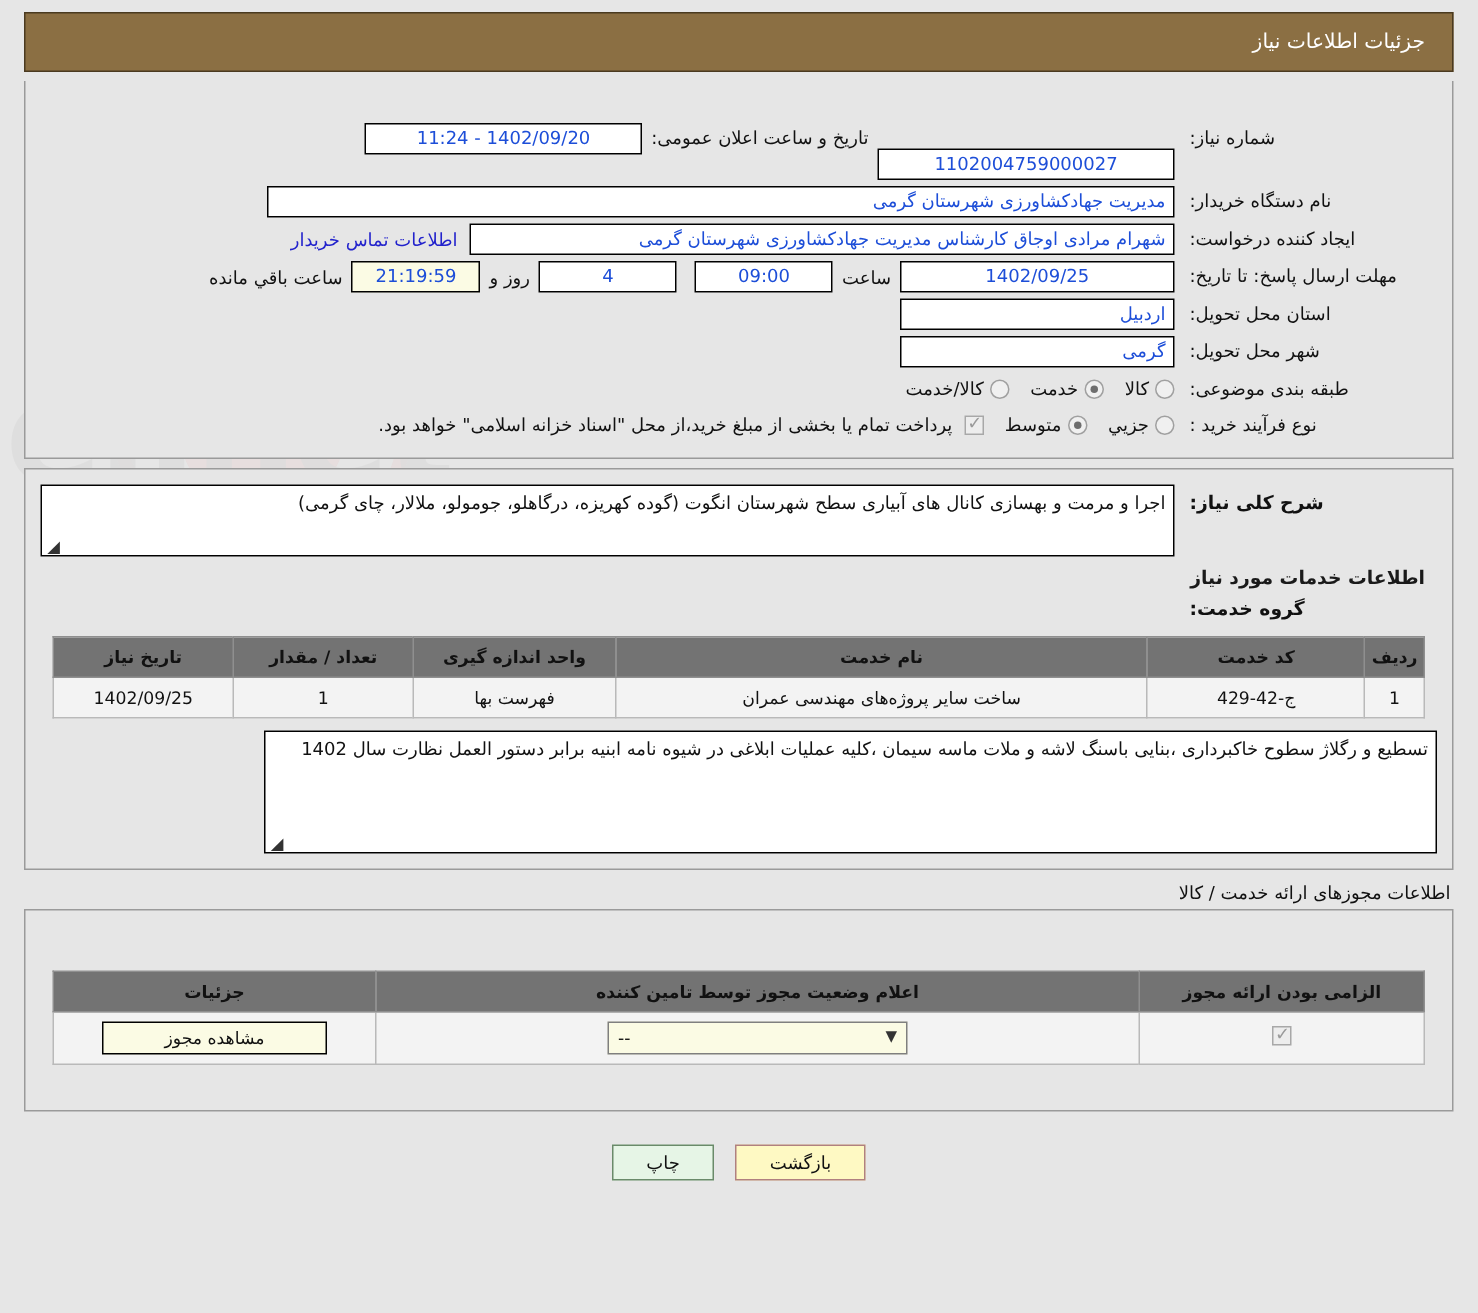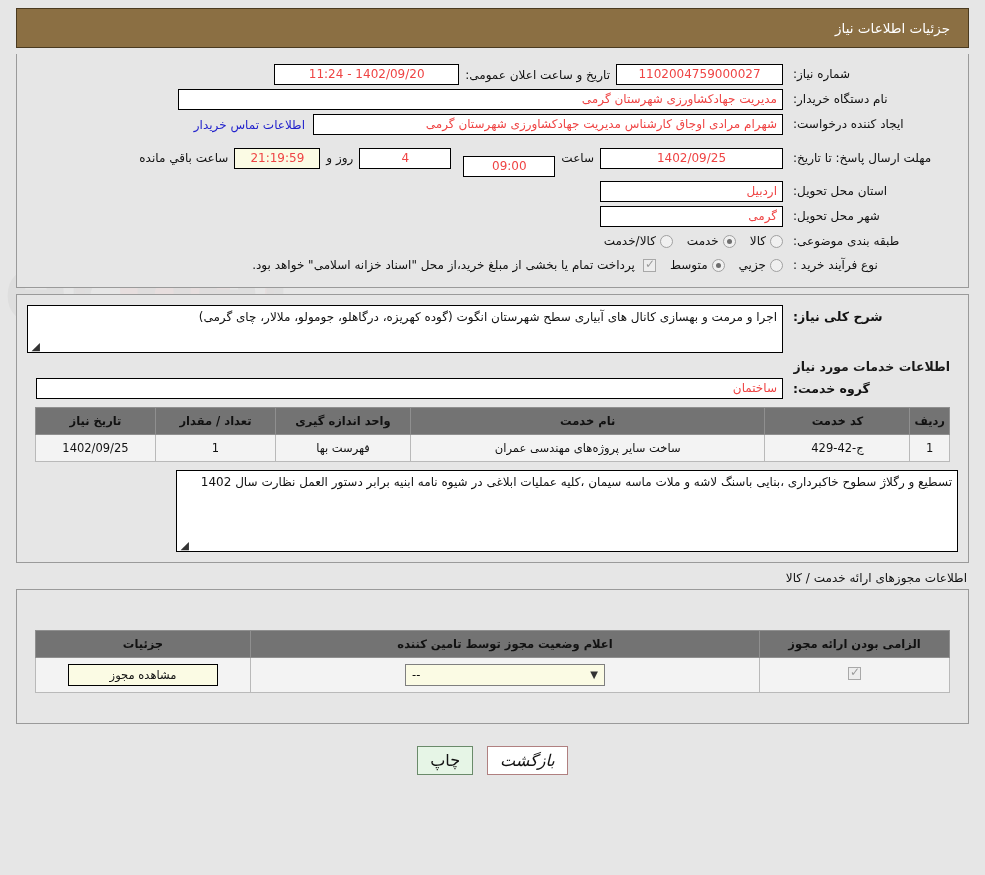--- a/index.html
+++ b/index.html
@@ -83,32 +83,32 @@
     line-height: 1.2;
   }
   .fld {
     border: 1px solid #000;
     background: #fff;
     height: 21px;
     line-height: 19px;
     font-size: 12px;
     padding: 0 5px;
     text-align: center;
-    color: #ef4444;
+    color: #1d4ed8;
     overflow: hidden;
     white-space: nowrap;
   }
   .fld.r { text-align: right; }
   .fld.yellow { background: #fbfbe4; }
 
-  .w-need    { width: 167px; }
+  .w-need    { width: 198px; margin-top: 35px; }
   .w-date    { width: 183px; }
   .w-prov    { width: 183px; }
   .w-announce{ width: 185px; }
-  .w-time    { width: 92px; margin-top: 17px; }
+  .w-time    { width: 92px; }
   .w-count   { width: 92px; }
 
   .inline-lbl {
     font-size: 12px;
     padding: 0 6px;
     color: #111;
     white-space: nowrap;
   }
   .link {
     color: #2222cc;
@@ -263,28 +263,28 @@
   }
 
   
   .footer {
     display: flex;
     justify-content: center;
     gap: 14px;
     padding: 22px 0 0 0;
   }
   .btn {
-    font-size: 16px;
-    padding: 4px 12px;
+    font-size: 12px;
+    padding: 4px 22px;
     border: 1px solid #5a5a5a;
     cursor: pointer;
     color: #111;
   }
   .btn.print  { background: #e6f5e6; border-color: #6a8a6a; }
-  .btn.back   { background: #ffffff; border-color: #b08080; font-style: italic; }
+  .btn.back   { background: #fef9c3; border-color: #b08080; }
 
   .pad { padding: 8px 10px 10px 10px; }
 </style>
 </head>
 <body>
 
 <div class="watermark">
   <svg width="985" height="250" viewBox="0 0 985 250" xmlns="http://www.w3.org/2000/svg">
     <g fill="#e6a7a7" opacity="0.55">
       <path d="M175 20 l95 30 v65 c0 48 -42 82 -95 100 c-53 -18 -95 -52 -95 -100 v-65 z" fill="none" stroke="#e9b2b2" stroke-width="9"></path>
@@ -386,21 +386,20 @@
         <div class="ta" style="width:762px; height:48px;">
           <span>اجرا و مرمت و بهسازی کانال های  آبیاری سطح شهرستان انگوت (گوده کهریزه، درگاهلو، جومولو، ملالار، چای گرمی)</span>
           <span class="grip">◢</span>
         </div>
       </div>
 
       <div class="sub-head">اطلاعات خدمات مورد نیاز</div>
 
       <div class="frow">
         <div class="lbl lbl-bold">گروه خدمت:</div>
-        <div class="fld r" style="width:747px">ساختمان</div>
       </div>
 
       <div style="padding:6px 8px 0 8px;">
         <table class="dt">
           <thead>
             <tr>
               <th style="width:30px">ردیف</th>
               <th style="width:145px">کد خدمت</th>
               <th>نام خدمت</th>
               <th style="width:135px">واحد اندازه گیری</th>

